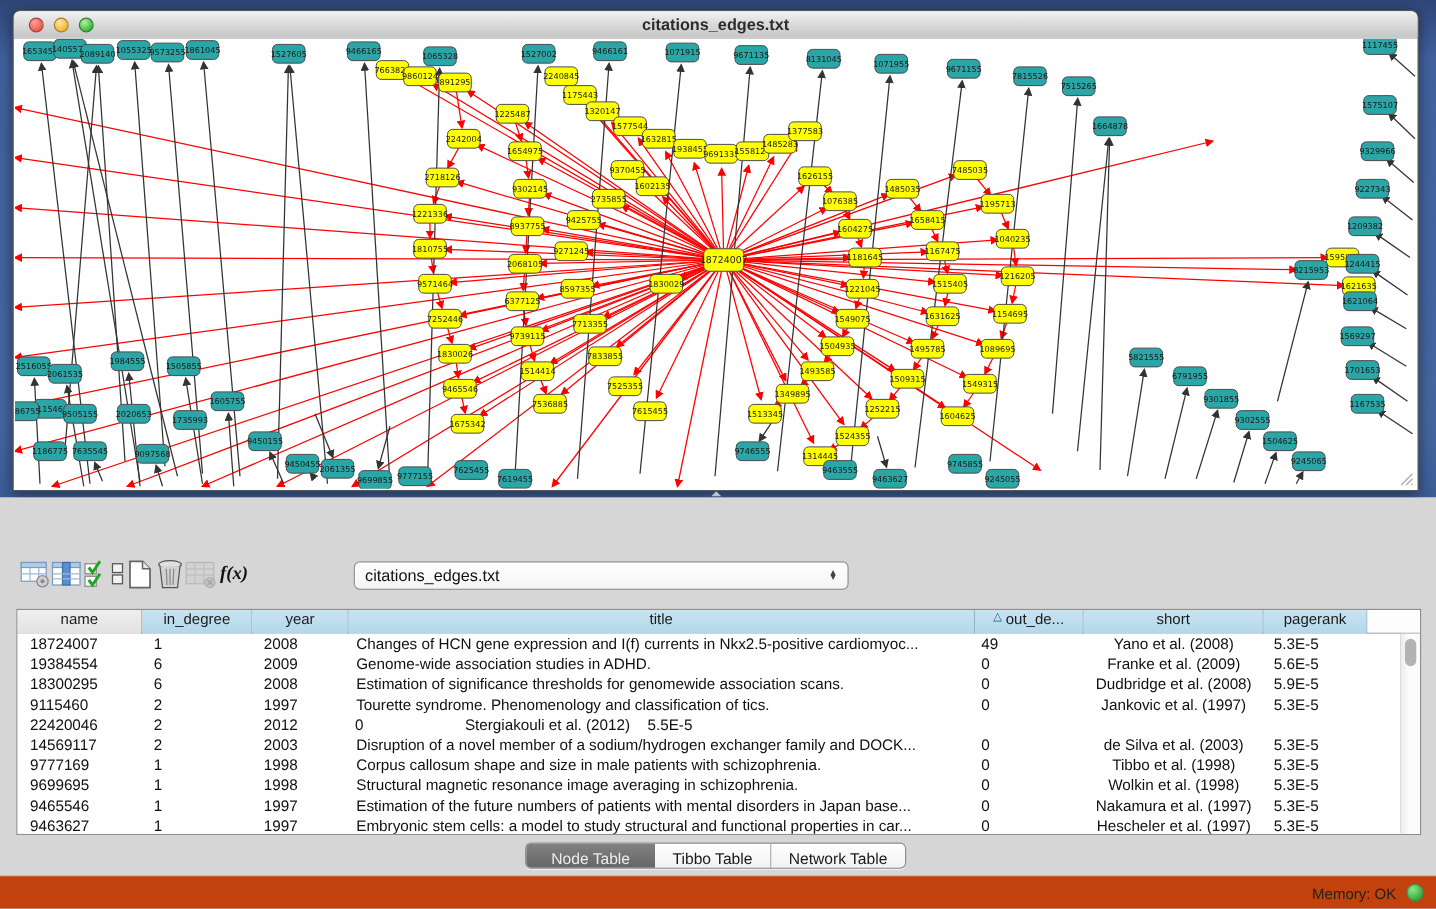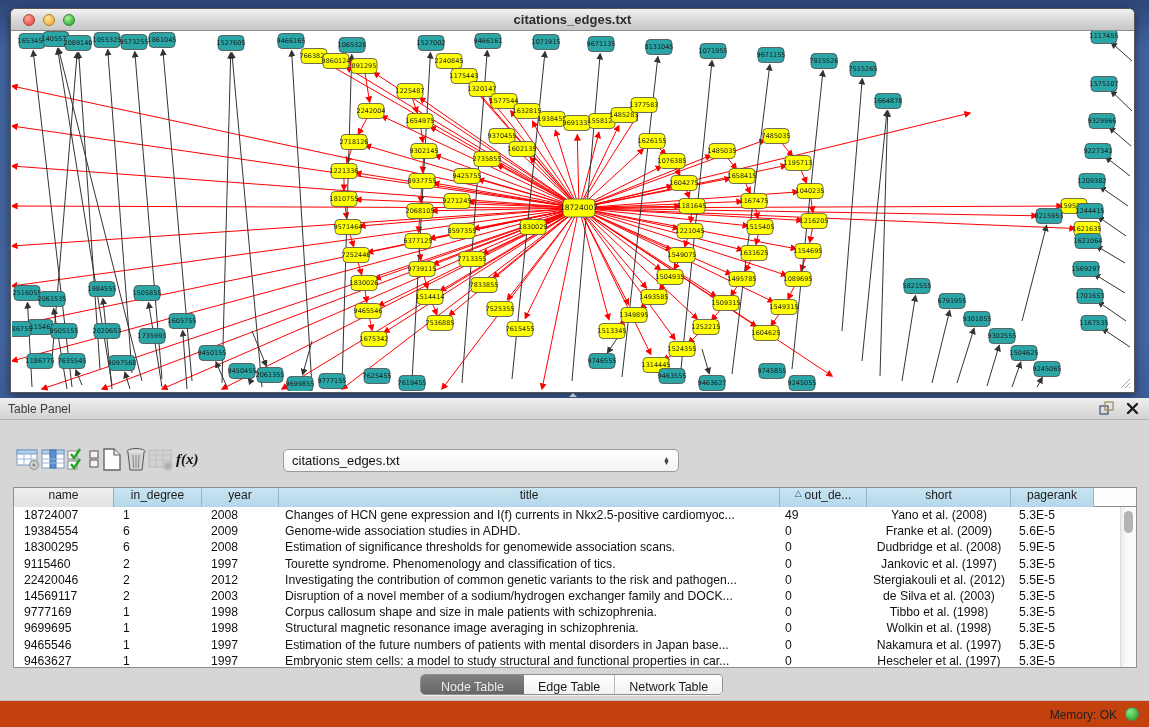--- a/index.html
+++ b/index.html
@@ -842,33 +842,20 @@
           <line x1="10" y1="11" x2="11" y2="10" stroke="#aaa" stroke-width="1"></line>
         </svg>
       </div>
     </div>
   </div>
   <div id="splitter-handle">
       <span></span>
     </div>
 
   <div id="table-panel">
-    <div id="panel-header">
-      <span id="panel-title">Table Panel</span>
-      <div id="panel-icons">
-        <svg width="15" height="14">
-          <rect x="1" y="5" width="8" height="8" fill="none" stroke="#3d4f73" stroke-width="1.2"></rect>
-          <rect x="6" y="1" width="8" height="8" fill="none" stroke="#9a8a55" stroke-width="1.2"></rect>
-        </svg>
-        <svg width="13" height="13">
-          <line x1="2" y1="2" x2="11" y2="11" stroke="#1c1c1c" stroke-width="2.4" stroke-linecap="round"></line>
-          <line x1="11" y1="2" x2="2" y2="11" stroke="#1c1c1c" stroke-width="2.4" stroke-linecap="round"></line>
-        </svg>
-      </div>
-    </div>
 
     <div id="toolbar">
       <span class="tbtn">
         <svg width="25" height="23">
           <rect x="1" y="2" width="20" height="15" fill="#fff" stroke="#7a9cc4"></rect>
           <rect x="1" y="2" width="20" height="4" fill="#aecdea" stroke="#7a9cc4"></rect>
           <line x1="8" y1="6" x2="8" y2="17" stroke="#9db8d8"></line>
             <line x1="15" y1="6" x2="15" y2="17" stroke="#9db8d8"></line>
           <line x1="1" y1="11" x2="21" y2="11" stroke="#9db8d8"></line>
           <circle cx="18" cy="17" r="4.5" fill="#cfcfcf" stroke="#8a8a8a"></circle>
@@ -996,21 +983,20 @@
             <div class="cell c2">1997</div>
             <div class="cell c3">Tourette syndrome. Phenomenology and classification of tics.</div>
             <div class="cell c4">0</div>
             <div class="cell c5">Jankovic et al. (1997)</div>
             <div class="cell c6">5.3E-5</div>
           </div>
           <div class="trow">
             <div class="cell c0">22420046</div>
             <div class="cell c1">2</div>
             <div class="cell c2">2012</div>
-            <div class="cell c3">Investigating the contribution of common genetic variants to the risk and pathogen...</div>
             <div class="cell c4">0</div>
             <div class="cell c5">Stergiakouli et al. (2012)</div>
             <div class="cell c6">5.5E-5</div>
           </div>
           <div class="trow">
             <div class="cell c0">14569117</div>
             <div class="cell c1">2</div>
             <div class="cell c2">2003</div>
             <div class="cell c3">Disruption of a novel member of a sodium/hydrogen exchanger family and DOCK...</div>
             <div class="cell c4">0</div>
@@ -1054,21 +1040,21 @@
             <div class="cell c6">5.3E-5</div>
           </div>
         </div>
       <div id="vscroll">
           <div class="thumb"></div>
         </div>
     </div>
 
     <div id="tabs">
       <div class="tab sel">Node Table</div>
-      <div class="tab plain">Edge Table</div>
+      <div class="tab plain">Tibbo Table</div>
       <div class="tab plain">Network Table</div>
     </div>
   </div>
 
   <div id="status-bar">
     <span id="memory-label">Memory: OK</span>
     <span id="memory-dot"></span>
   </div>
 </div>
 

